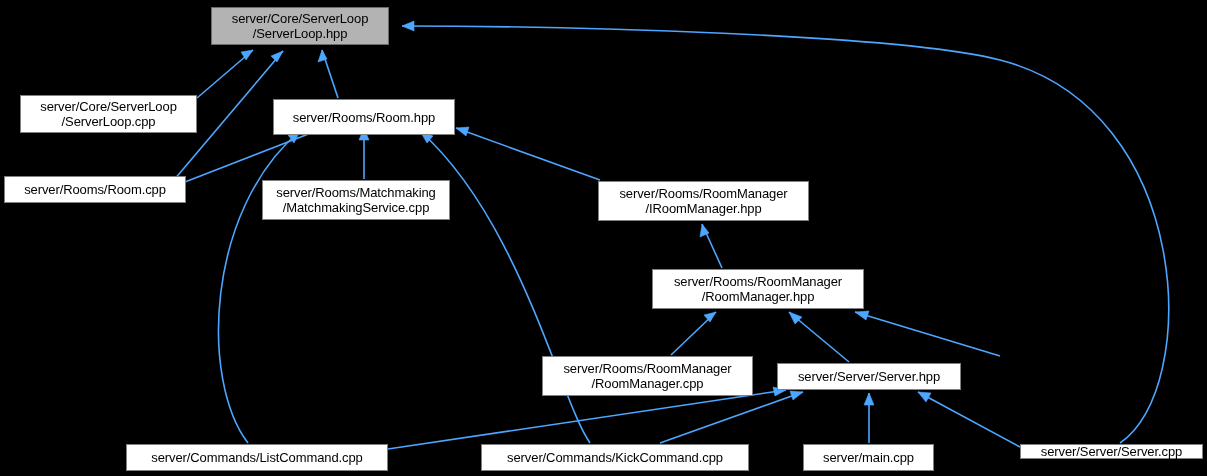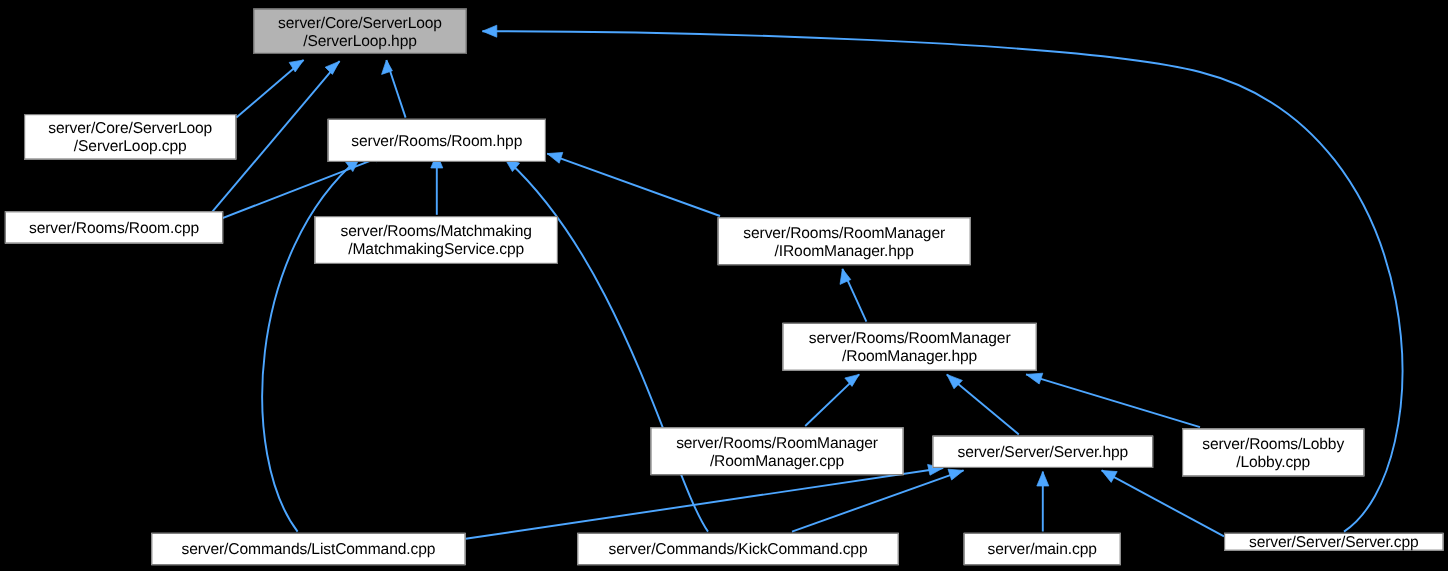--- a/index.html
+++ b/index.html
@@ -127,28 +127,26 @@
         <path class="edge-path" d="M 1120 443 C 1200 390 1195 110 1000 60 C 900 34 560 26 402 26"></path>
         <path class="edge-head" d="M 402 26 L 414 31 L 414 21 Z"></path>
       </g>
     </svg>
 <div class="node root" style="left: 211px; top: 7px; width: 178px; height: 38px;">server/Core/ServerLoop
 /ServerLoop.hpp</div>
     <div class="node" style="left: 20px; top: 95px; width: 177px; height: 38px;">server/Core/ServerLoop
 /ServerLoop.cpp</div>
     <div class="node" style="left: 273px; top: 99px; width: 182px; height: 36px;">server/Rooms/Room.hpp</div>
     <div class="node" style="left: 4px; top: 176px; width: 182px; height: 27px;">server/Rooms/Room.cpp</div>
-    <div class="node" style="left: 262px; top: 180px; width: 203px; height: 40px;">server/Rooms/Matchmaking
+    <div class="node" style="left: 262px; top: 180px; width: 188px; height: 40px;">server/Rooms/Matchmaking
 /MatchmakingService.cpp</div>
     <div class="node" style="left: 598px; top: 181px; width: 211px; height: 40px;">server/Rooms/RoomManager
 /IRoomManager.hpp</div>
     <div class="node" style="left: 652px; top: 269px; width: 212px; height: 40px;">server/Rooms/RoomManager
 /RoomManager.hpp</div>
     <div class="node" style="left: 542px; top: 356px; width: 211px; height: 40px;">server/Rooms/RoomManager
 /RoomManager.cpp</div>
     <div class="node" style="left: 777px; top: 363px; width: 184px; height: 27px;">server/Server/Server.hpp</div>
-    <div class="node" style="left: 985px; top: 357px; width: 152px; height: 40px;">server/Rooms/Lobby
-/Lobby.cpp</div>
     <div class="node" style="left: 126px; top: 444px; width: 262px; height: 27px; text-align: right;">server/Commands/ListCommand.cpp</div>
     <div class="node" style="left: 481px; top: 444px; width: 268px; height: 27px;">server/Commands/KickCommand.cpp</div>
     <div class="node" style="left: 803px; top: 444px; width: 131px; height: 27px;">server/main.cpp</div>
     <div class="node" style="left: 1020px; top: 444px; width: 183px; height: 15px;">server/Server/Server.cpp</div>
   </div>
 
 </body></html>

